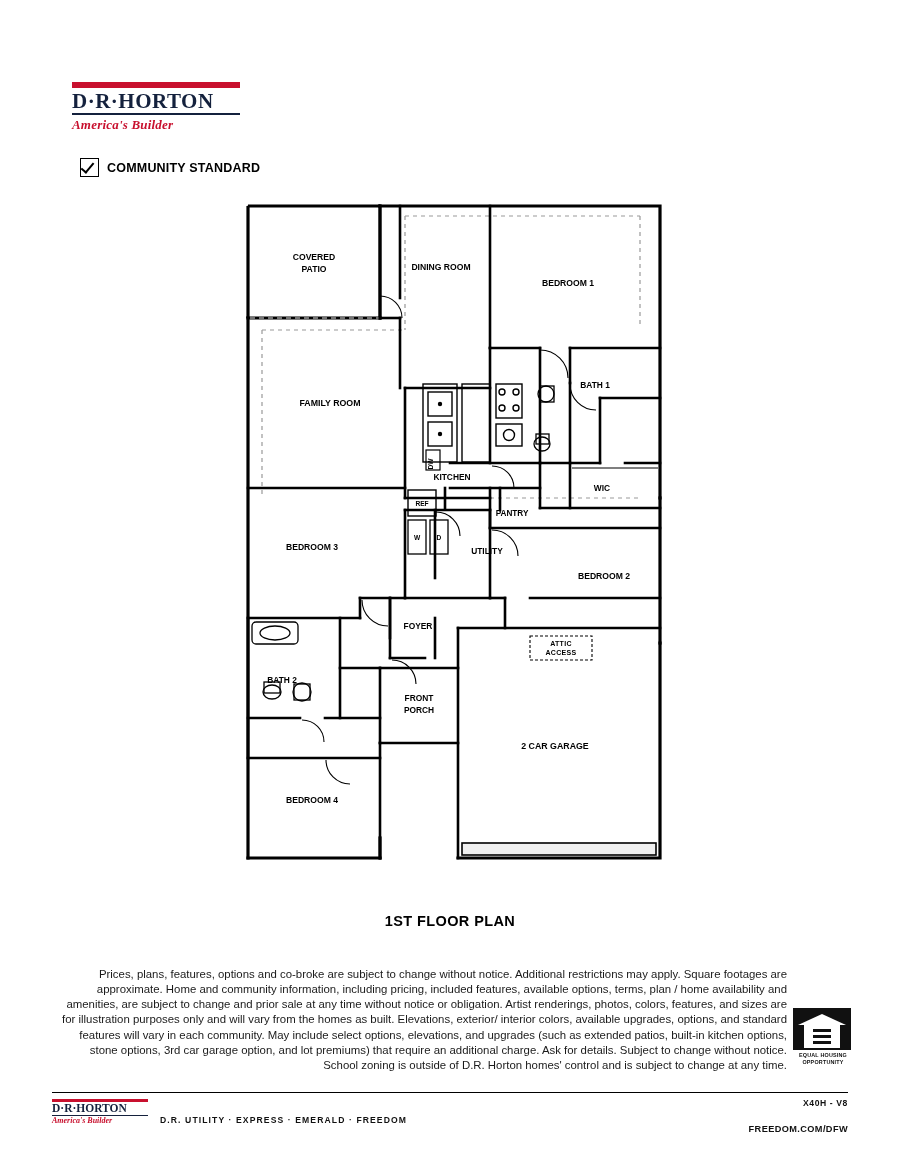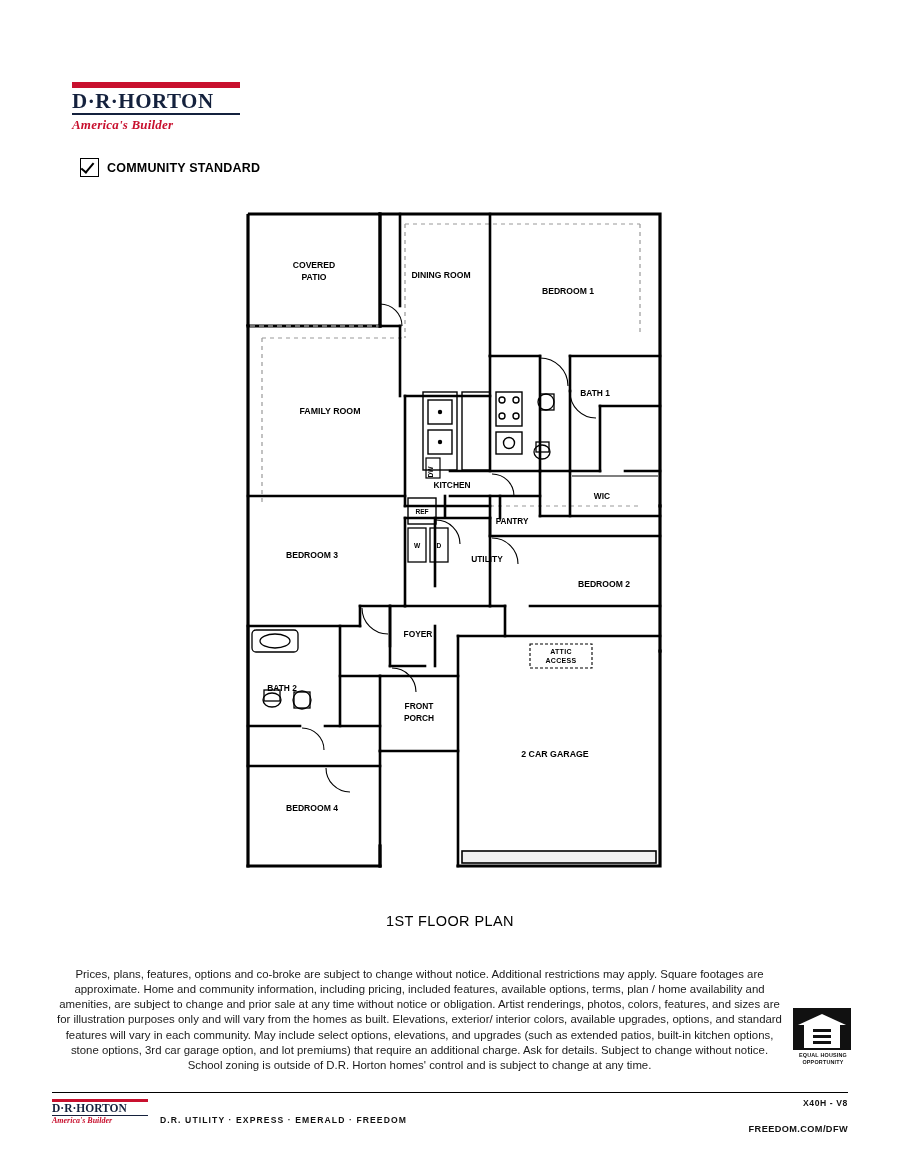--- a/index.html
+++ b/index.html
@@ -82,55 +82,55 @@
   #community-standard .cs-label {
     font-size: 12.5px;
     font-weight: bold;
     letter-spacing: 0.2px;
   }
 
   
   #floorplan {
     position: absolute;
     left: 240px;
-    top: 206px;
+    top: 198px;
     width: 430px;
     height: 670px;
   }
   #floorplan svg { display: block; }
 
   .rm-label {
     font-family: "Liberation Sans", sans-serif;
     font-weight: bold;
     fill: #000;
     text-anchor: middle;
   }
 
   
   #plan-title {
     position: absolute;
     left: 0;
     top: 913px;
     width: 900px;
     text-align: center;
     font-size: 14.5px;
-    font-weight: normal;
+    font-weight: bold;
     letter-spacing: 0.4px;
   }
 
   
   #disclaimer {
     position: absolute;
     left: 52px;
     top: 967px;
     width: 735px;
     font-size: 11.4px;
     line-height: 1.33;
     color: #1a1a1a;
-    text-align: center;
+    text-align: right;
   }
 
   
   #eho {
     position: absolute;
     left: 793px;
     top: 1008px;
     width: 60px;
     text-align: center;
   }

